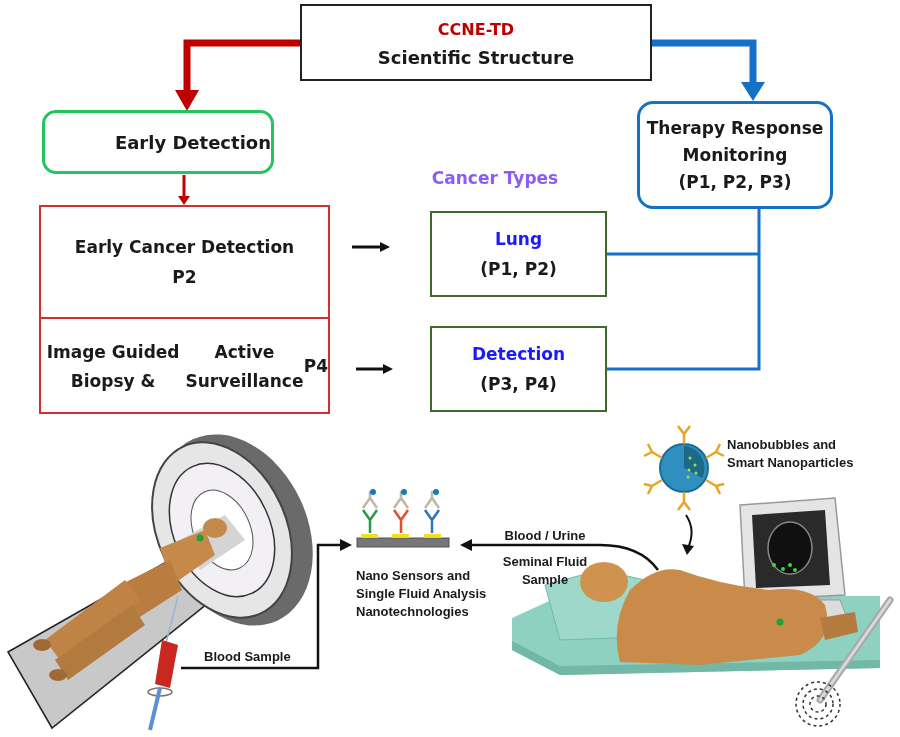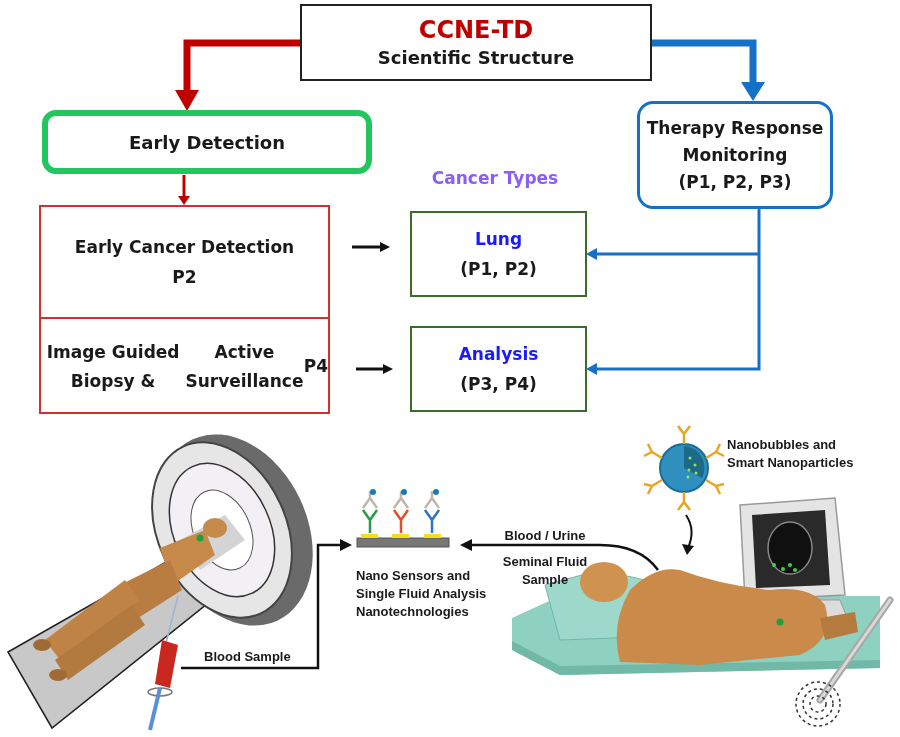--- a/index.html
+++ b/index.html
@@ -3,32 +3,32 @@
 <meta charset="utf-8">
 <style>
   html, body { margin:0; padding:0; background:#ffffff; }
   body { width:900px; height:737px; position:relative; overflow:hidden;
          font-family:"Liberation Sans", sans-serif; }
   .abs { position:absolute; }
   .box { position:absolute; box-sizing:border-box; background:#fff;
          display:flex; flex-direction:column; align-items:center; justify-content:center;
          text-align:center; font-family:"DejaVu Sans", sans-serif; font-weight:bold; color:#1a1a1a; }
   .title-box { left:300px; top:4px; width:352px; height:77px; border:2px solid #222; }
-  .title-main { color:#c00000; font-size:24px; line-height:30px; }
+  .title-main { color:#c00000; font-size:16px; line-height:30px; }
   .title-sub { font-size:18px; line-height:26px; }
-  .ed-box { left:42px; top:110px; width:330px; height:64px; border:6px solid #22c55e; border-radius:14px; font-size:18px; }
+  .ed-box { left:42px; top:110px; width:232px; height:64px; border:3px solid #22c55e; border-radius:14px; font-size:18px;align-items:flex-end; }
   .trm-box { left:637px; top:101px; width:196px; height:108px; border:3px solid #1570c8; border-radius:16px; font-size:17px; line-height:27px; }
   .det-outer { left:39px; top:205px; width:291px; height:209px; border:2px solid #d23030; }
   .det-top { position:absolute; left:0; top:0; width:100%; height:110px; border-bottom:2px solid #d23030;
              display:flex; flex-direction:column; align-items:center; justify-content:center; font-size:17px; line-height:30px; }
   .det-bot { position:absolute; left:0; top:112px; width:100%; height:95px;
              display:flex; flex-direction:row; align-items:center; justify-content:center; font-size:17px; line-height:29px; }
   .cancer-types { left:400px; top:168px; width:190px; text-align:center; color:#8b5cf6;
                   font-family:"DejaVu Sans", sans-serif; font-weight:bold; font-size:17px; }
-  .type-box { left:410px; width:177px; height:86px; border:2px solid #3d6b2a; font-size:17px; line-height:30px; }
+  .type-box { left:430px; width:177px; height:86px; border:2px solid #3d6b2a; font-size:17px; line-height:30px; }
   .type-name { color:#1a1aff; }
   .label { position:absolute; font-family:"Liberation Sans", sans-serif; font-weight:bold; color:#1a1a1a; font-size:13px; line-height:18px; }
   svg { position:absolute; left:0; top:0; }
 </style>
 </head>
 <body>
 
 <svg width="900" height="737">
   <defs>
     <marker id="arrBlack" markerWidth="8" markerHeight="8" refX="6" refY="4" orient="auto">
@@ -214,21 +214,21 @@
   </div>
 </div>
 
 <div class="abs cancer-types">Cancer Types</div>
 
 <div class="box type-box" style="top:211px;">
   <span class="type-name">Lung</span>
   <span>(P1, P2)</span>
 </div>
 <div class="box type-box" style="top:326px;">
-  <span class="type-name">Analysis</span>
+  <span class="type-name">Detection</span>
   <span>(P3, P4)</span>
 </div>
 
 <div class="label" style="left:204px; top:648px;">Blood Sample</div>
 
 <div class="label" style="left:356px; top:567px;">
   <div>Nano Sensors and</div>
   <div>Single Fluid Analysis</div>
   <div>Nanotechnologies</div>
 </div>

